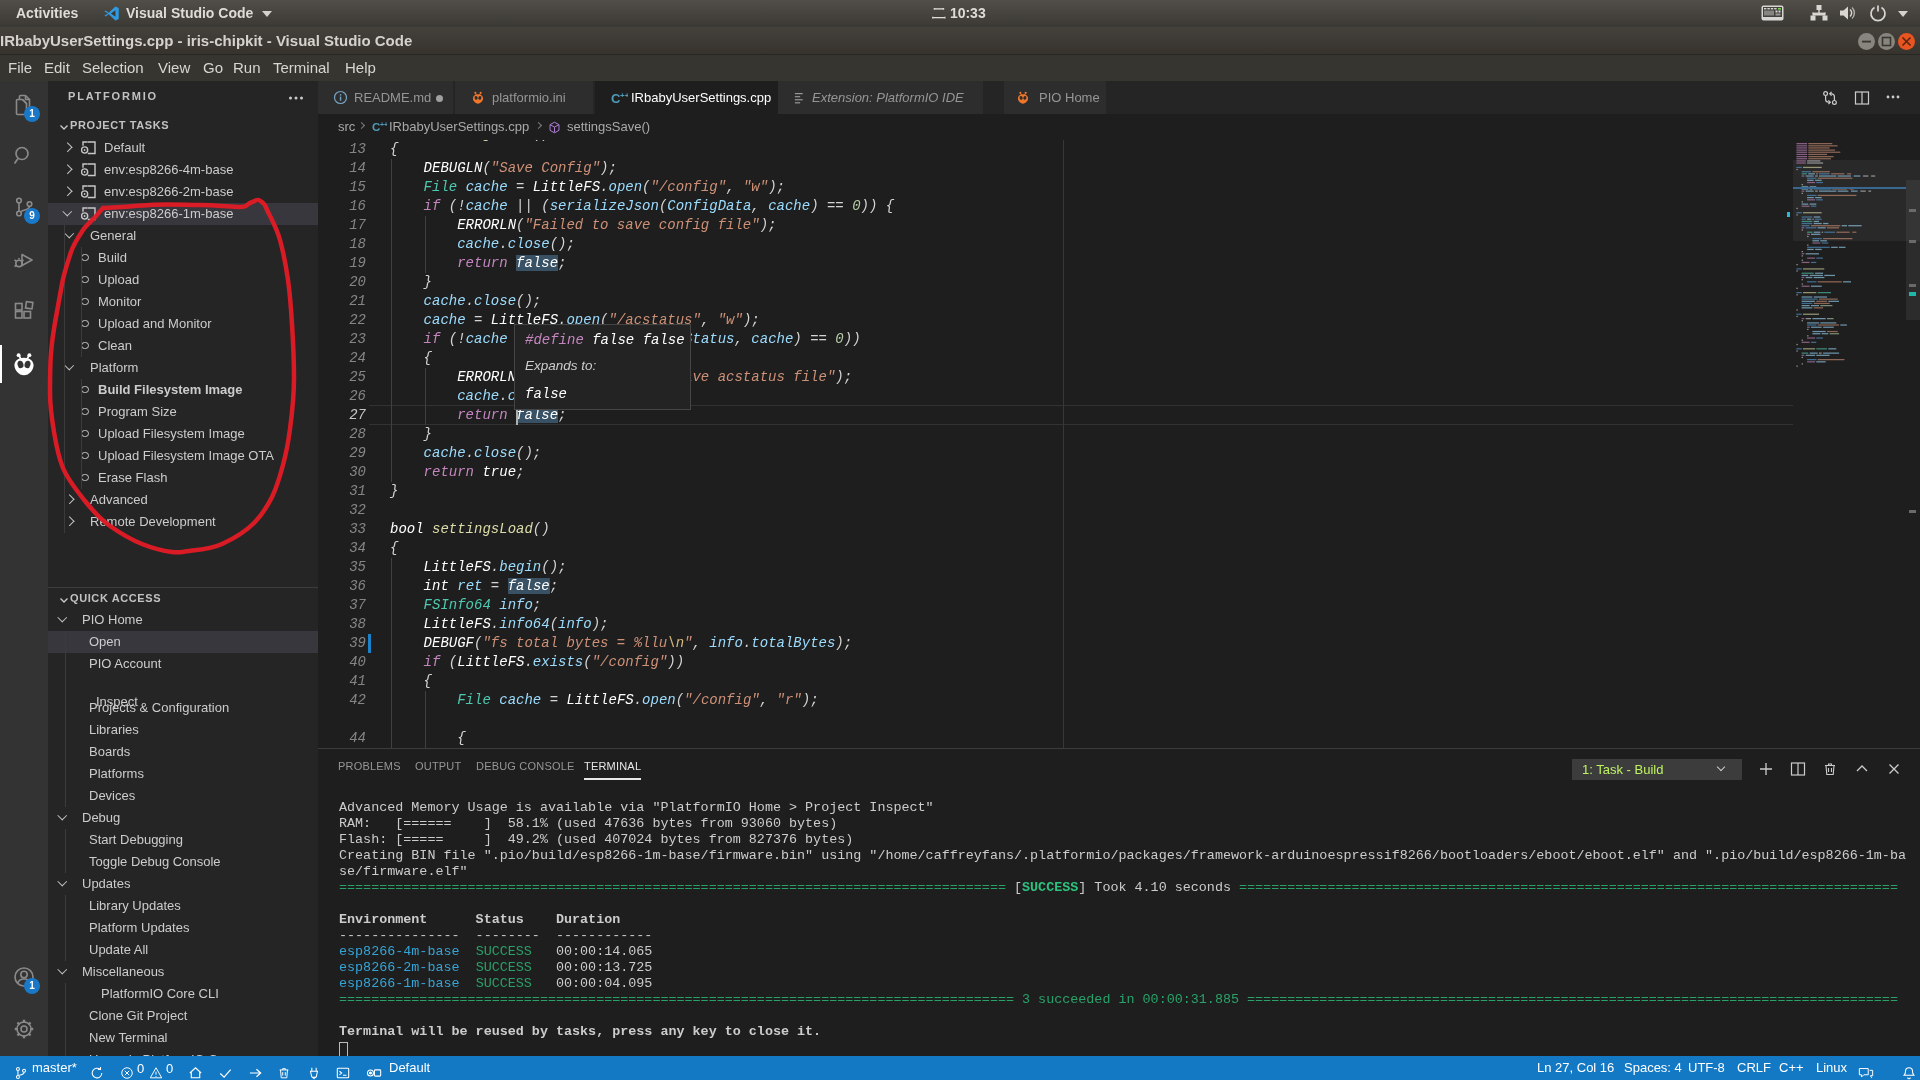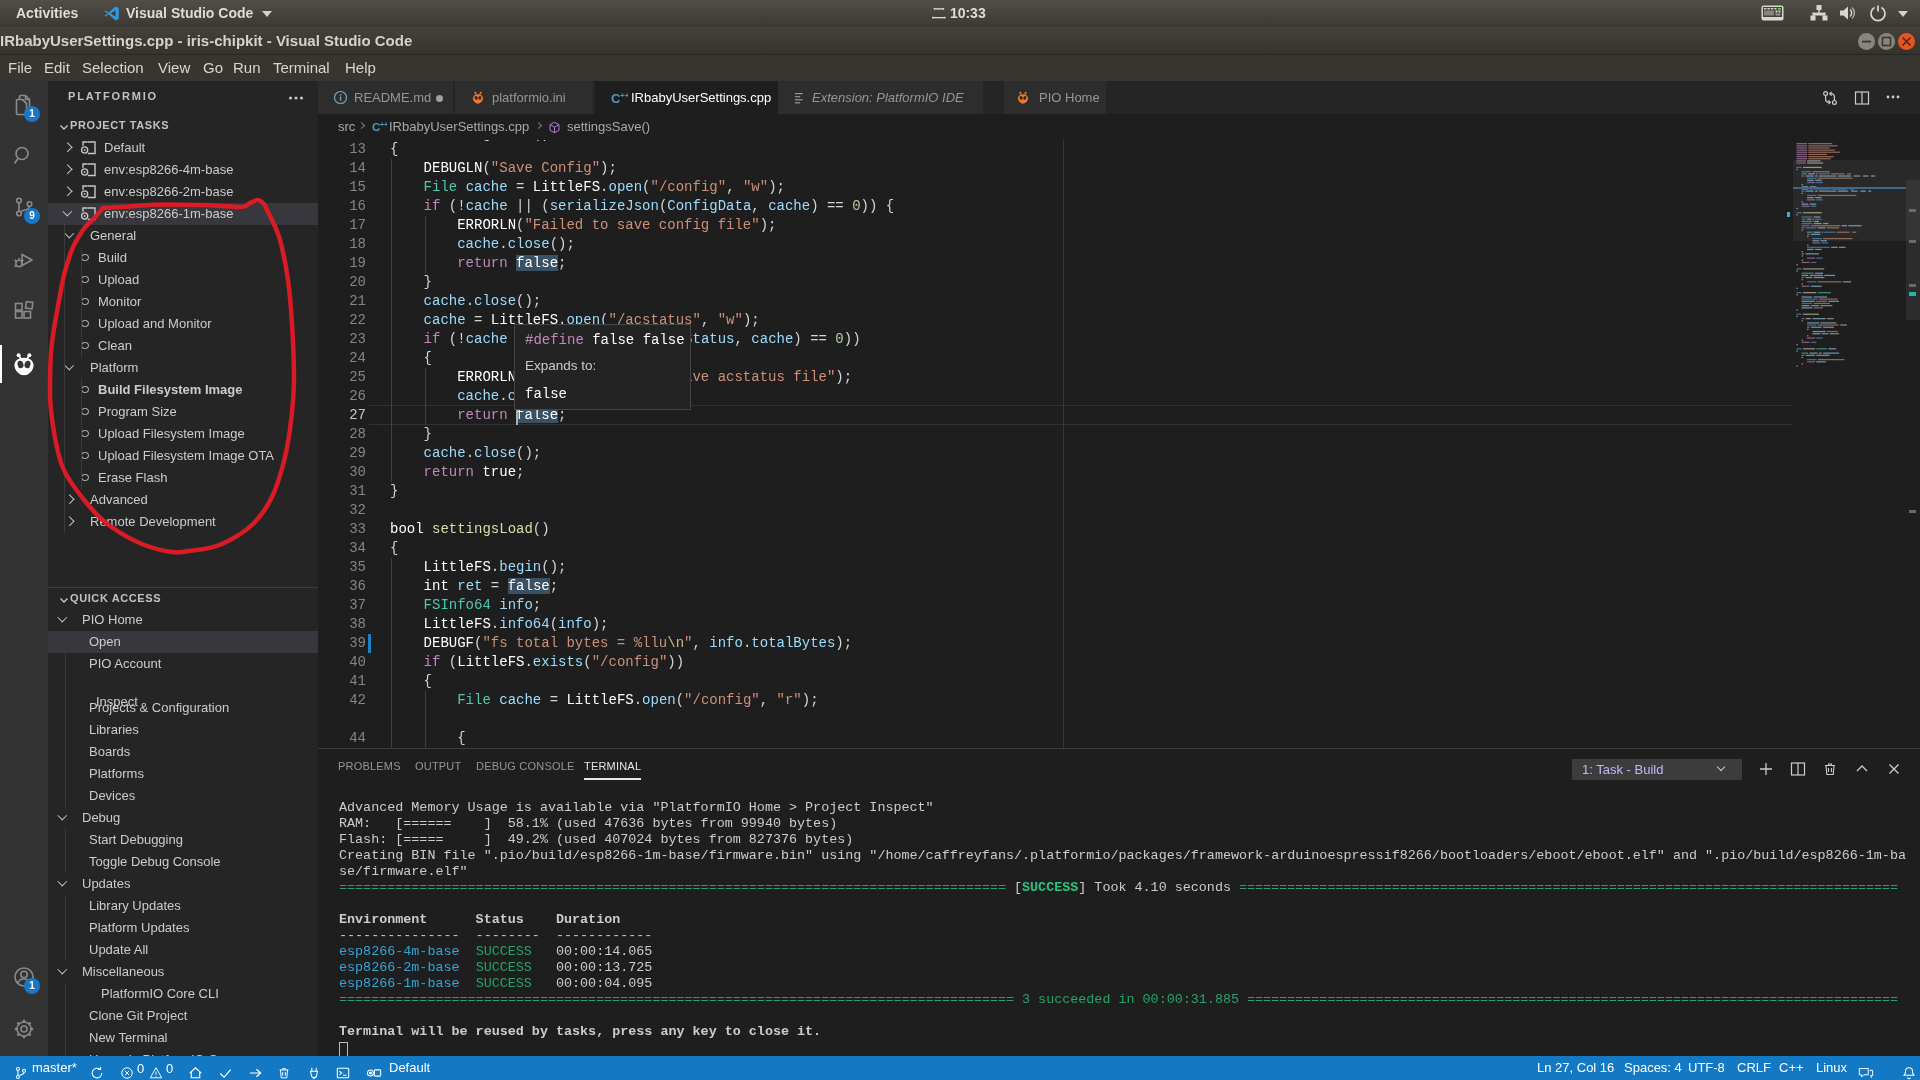--- a/index.html
+++ b/index.html
@@ -36,21 +36,21 @@
   .circo { position:absolute; left:33px; top:6.5px; width:7.5px; height:7.5px;
     border:1.6px solid #c8c8c8; border-radius:50%; }
   
   #tabbar { position:absolute; left:318px; top:81px; width:1602px; height:33px; background:#252526; }
   .tab { position:absolute; top:0; height:33px; background:#2d2d2d; color:#969696; font-size:13px;
     border-right:1px solid #252526; }
   .tab .lbl { position:absolute; top:0; height:33px; line-height:33px; }
   #breadcrumb { position:absolute; left:318px; top:114px; width:1602px; height:26px; background:#1e1e1e;
     color:#a9a9a9; font-size:13px; line-height:26px; }
   #editor { position:absolute; left:318px; top:140px; width:1602px; height:608px; background:#1e1e1e;
-    overflow:hidden; }
+    overflow:hidden;font-style:italic; }
   .cl { position:absolute; left:0; width:1602px; height:19px; line-height:19px;
     font-family:"Liberation Mono", monospace; font-size:14px; color:#d4d4d4; white-space:pre; }
   .num { position:absolute; width:48px; text-align:right; color:#858585; }
   .code { position:absolute; left:72px; }
   .k { color:#c586c0; } .b { color:#ffffff; } .v { color:#9cdcfe; } .f { color:#dcdcaa; }
   .t { color:#4ec9b0; } .s { color:#ce9178; } .e { color:#d7ba7d; } .n { color:#b5cea8; }
   .wh { background:#395165; }
   .ig { position:absolute; width:1px; background:#404040; }
   .bsep { position:absolute; top:9px; width:5px; height:5px;
     border-right:1.3px solid #7e7e7e; border-bottom:1.3px solid #7e7e7e; transform:rotate(-45deg); }
@@ -824,21 +824,21 @@
   </div>
 </div>
 <div id="panel">
   <span class="ptab" style="left:20px;">PROBLEMS</span>
   <span class="ptab" style="left:97px;">OUTPUT</span>
   <span class="ptab" style="left:158px;">DEBUG CONSOLE</span>
   <span class="ptab" style="left:266px; color:#e7e7e7;">TERMINAL</span>
   <div style="position:absolute; left:266px; top:29px; width:57px; height:1.5px; background:#e7e7e7;"></div>
 
   <div style="position:absolute; left:1254px; top:10px; width:170px; height:21px; background:#3c3c3c;">
-    <span style="position:absolute; left:10px; top:0; line-height:21px; font-size:13px; color:#c4b5fd;">1: Task - Build</span>
+    <span style="position:absolute; left:10px; top:0; line-height:21px; font-size:13px; color:#bef264;">1: Task - Build</span>
     <span style="position:absolute; left:146px; top:5px; width:6px; height:6px; border-right:1.2px solid #cccccc; border-bottom:1.2px solid #cccccc; transform:rotate(45deg);"></span>
   </div>
   <svg style="position:absolute; left:1440px; top:12px;" width="16" height="16" viewBox="0 0 16 16">
       <path d="M8 2v12M2 8h12" stroke="#cccccc" stroke-width="1.3"></path>
     </svg>
   <svg style="position:absolute; left:1472px; top:12px;" width="16" height="16" viewBox="0 0 16 16">
       <g stroke="#cccccc" stroke-width="1.2" fill="none">
         <rect x="1.5" y="2" width="13" height="12"></rect>
         <line x1="8" y1="2" x2="8" y2="14"></line>
       </g>
@@ -850,21 +850,21 @@
       </g>
     </svg>
   <svg style="position:absolute; left:1536px; top:12px;" width="16" height="16" viewBox="0 0 16 16">
       <path d="M3 10l5-5 5 5" stroke="#cccccc" stroke-width="1.3" fill="none"></path>
     </svg>
   <svg style="position:absolute; left:1568px; top:12px;" width="16" height="16" viewBox="0 0 16 16">
       <path d="M3.5 3.5l9 9M12.5 3.5l-9 9" stroke="#cccccc" stroke-width="1.3"></path>
     </svg>
 
   <div class="tl" style="top:51px;">Advanced Memory Usage is available via "PlatformIO Home &gt; Project Inspect"</div>
-  <div class="tl" style="top:67px;">RAM:   [======    ]  58.1% (used 47636 bytes from 99940 bytes)</div>
+  <div class="tl" style="top:67px;">RAM:   [======    ]  58.1% (used 47636 bytes from 93060 bytes)</div>
   <div class="tl" style="top:83px;">Flash: [=====     ]  49.2% (used 407024 bytes from 827376 bytes)</div>
   <div class="tl" style="top:99px;">Creating BIN file ".pio/build/esp8266-1m-base/firmware.bin" using "/home/caffreyfans/.platformio/packages/framework-arduinoespressif8266/bootloaders/eboot/eboot.elf" and ".pio/build/esp8266-1m-ba</div>
   <div class="tl" style="top:115px;">se/firmware.elf"</div>
   <div class="tl" style="top:131px;"><span class="tg">===================================================================================</span> [<span class="tgb">SUCCESS</span>] Took 4.10 seconds <span class="tg">==================================================================================</span></div>
   <div class="tl" style="top:163px;"><b>Environment      Status    Duration</b></div>
   <div class="tl" style="top:179px;">---------------  --------  ------------</div>
   <div class="tl" style="top:195px;"><span class="tc">esp8266-4m-base</span>  <span class="tg">SUCCESS</span>   00:00:14.065</div>
   <div class="tl" style="top:211px;"><span class="tc">esp8266-2m-base</span>  <span class="tg">SUCCESS</span>   00:00:13.725</div>
   <div class="tl" style="top:227px;"><span class="tc">esp8266-1m-base</span>  <span class="tg">SUCCESS</span>   00:00:04.095</div>
   <div class="tl" style="top:243px;"><span class="tg">==================================================================================== 3 succeeded in 00:00:31.885 =================================================================================</span></div>

